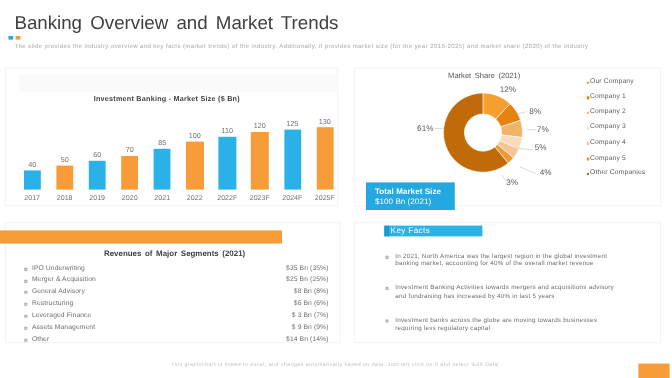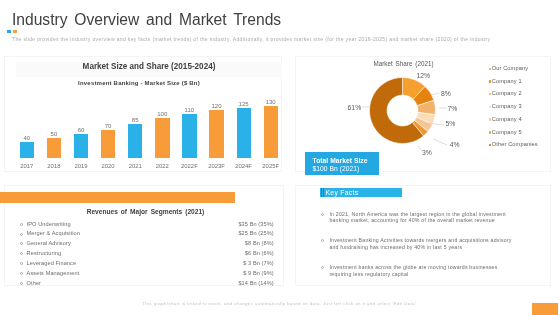--- a/index.html
+++ b/index.html
@@ -80,29 +80,28 @@
   
   .footnote{position:absolute;left:0;top:300.5px;width:558.6px;text-align:center;
             font-size:4.4px;color:#c0c0c0;letter-spacing:0.38px;white-space:nowrap;}
   .corner{position:absolute;left:532px;top:302.5px;width:25.5px;height:13px;background:#f79c38;}
 </style>
 </head>
 <body>
 
 <div class="slide">
 
-  <div class="title">Industry Overview and Market Trends</div>
+  <div class="title">Banking Overview and Market Trends</div>
   <div class="tick-blue"></div>
   <div class="tick-orange"></div>
   <div class="subtitle">The slide provides  the industry overview  and key facts (market trends) of the industry.  Additionally,  it provides  market size (for the year 2016-2025)  and market share (2020) of the industry</div>
 
   <div class="panel" id="panel-chart">
     <div class="chart-head"></div>
   </div>
-  <div class="chart-title">Market Size and Share (2015-2024)</div>
   <div class="chart-sub">Investment Banking - Market Size ($ Bn)</div>
   <div id="bars">
       <div class="bar-col" style="left: 13.2px;">
         <div class="bar-val" style="bottom:29.446153846153848px">40</div>
         <div class="bar" style="height:15.846153846153847px;background:#29b1e8"></div>
         <div class="bar-lbl">2017</div>
       </div>
       <div class="bar-col" style="left: 40.3px;">
         <div class="bar-val" style="bottom:33.40769230769231px">50</div>
         <div class="bar" style="height:19.80769230769231px;background:#f79c38"></div>

